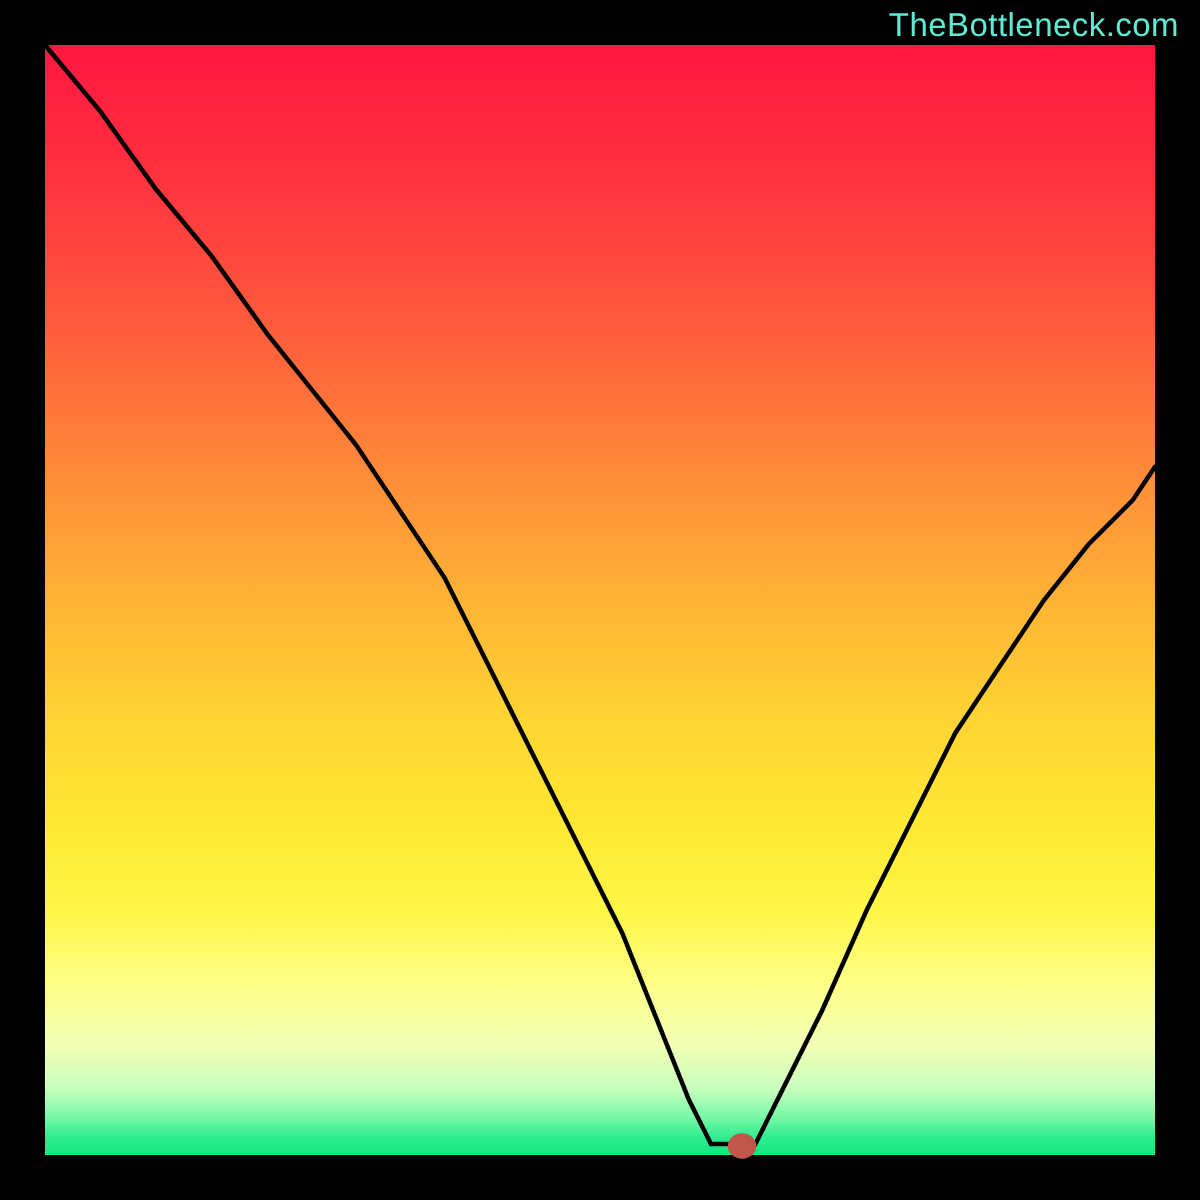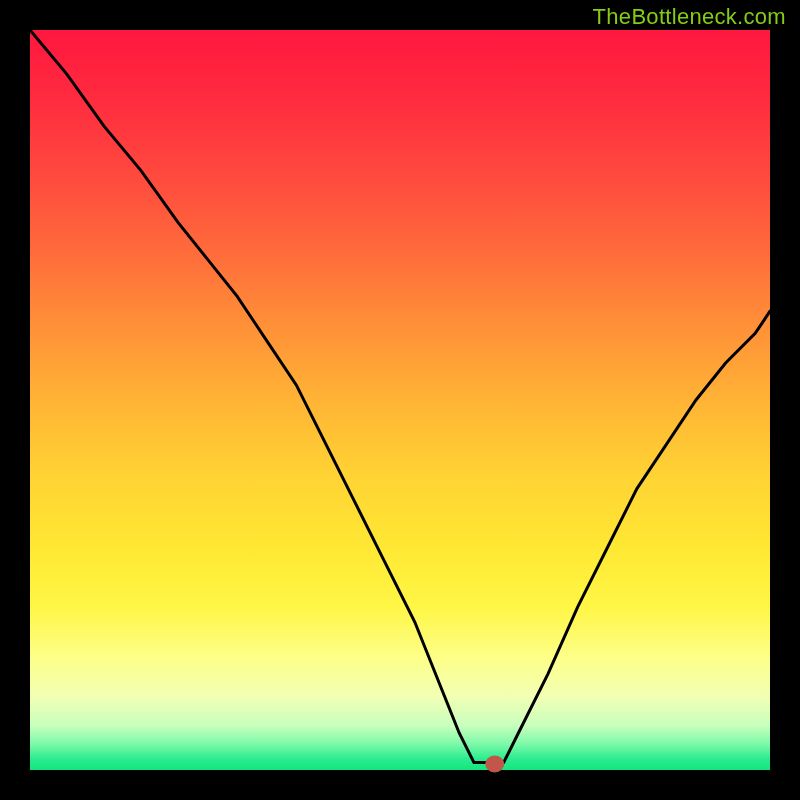--- a/index.html
+++ b/index.html
@@ -14,21 +14,21 @@
   .frame {
     position: relative;
     width: 800px;
     height: 800px;
     background: #000;
   }
   .watermark {
     position: absolute;
     top: 4px;
     right: 14px;
-    color: #84cc16;
+    color: #5eead4;
     font-size: 22px;
     font-weight: 500;
     letter-spacing: 0.3px;
     z-index: 4;
   }
   svg {
     position: absolute;
     top: 0;
     left: 0;
     z-index: 1;

